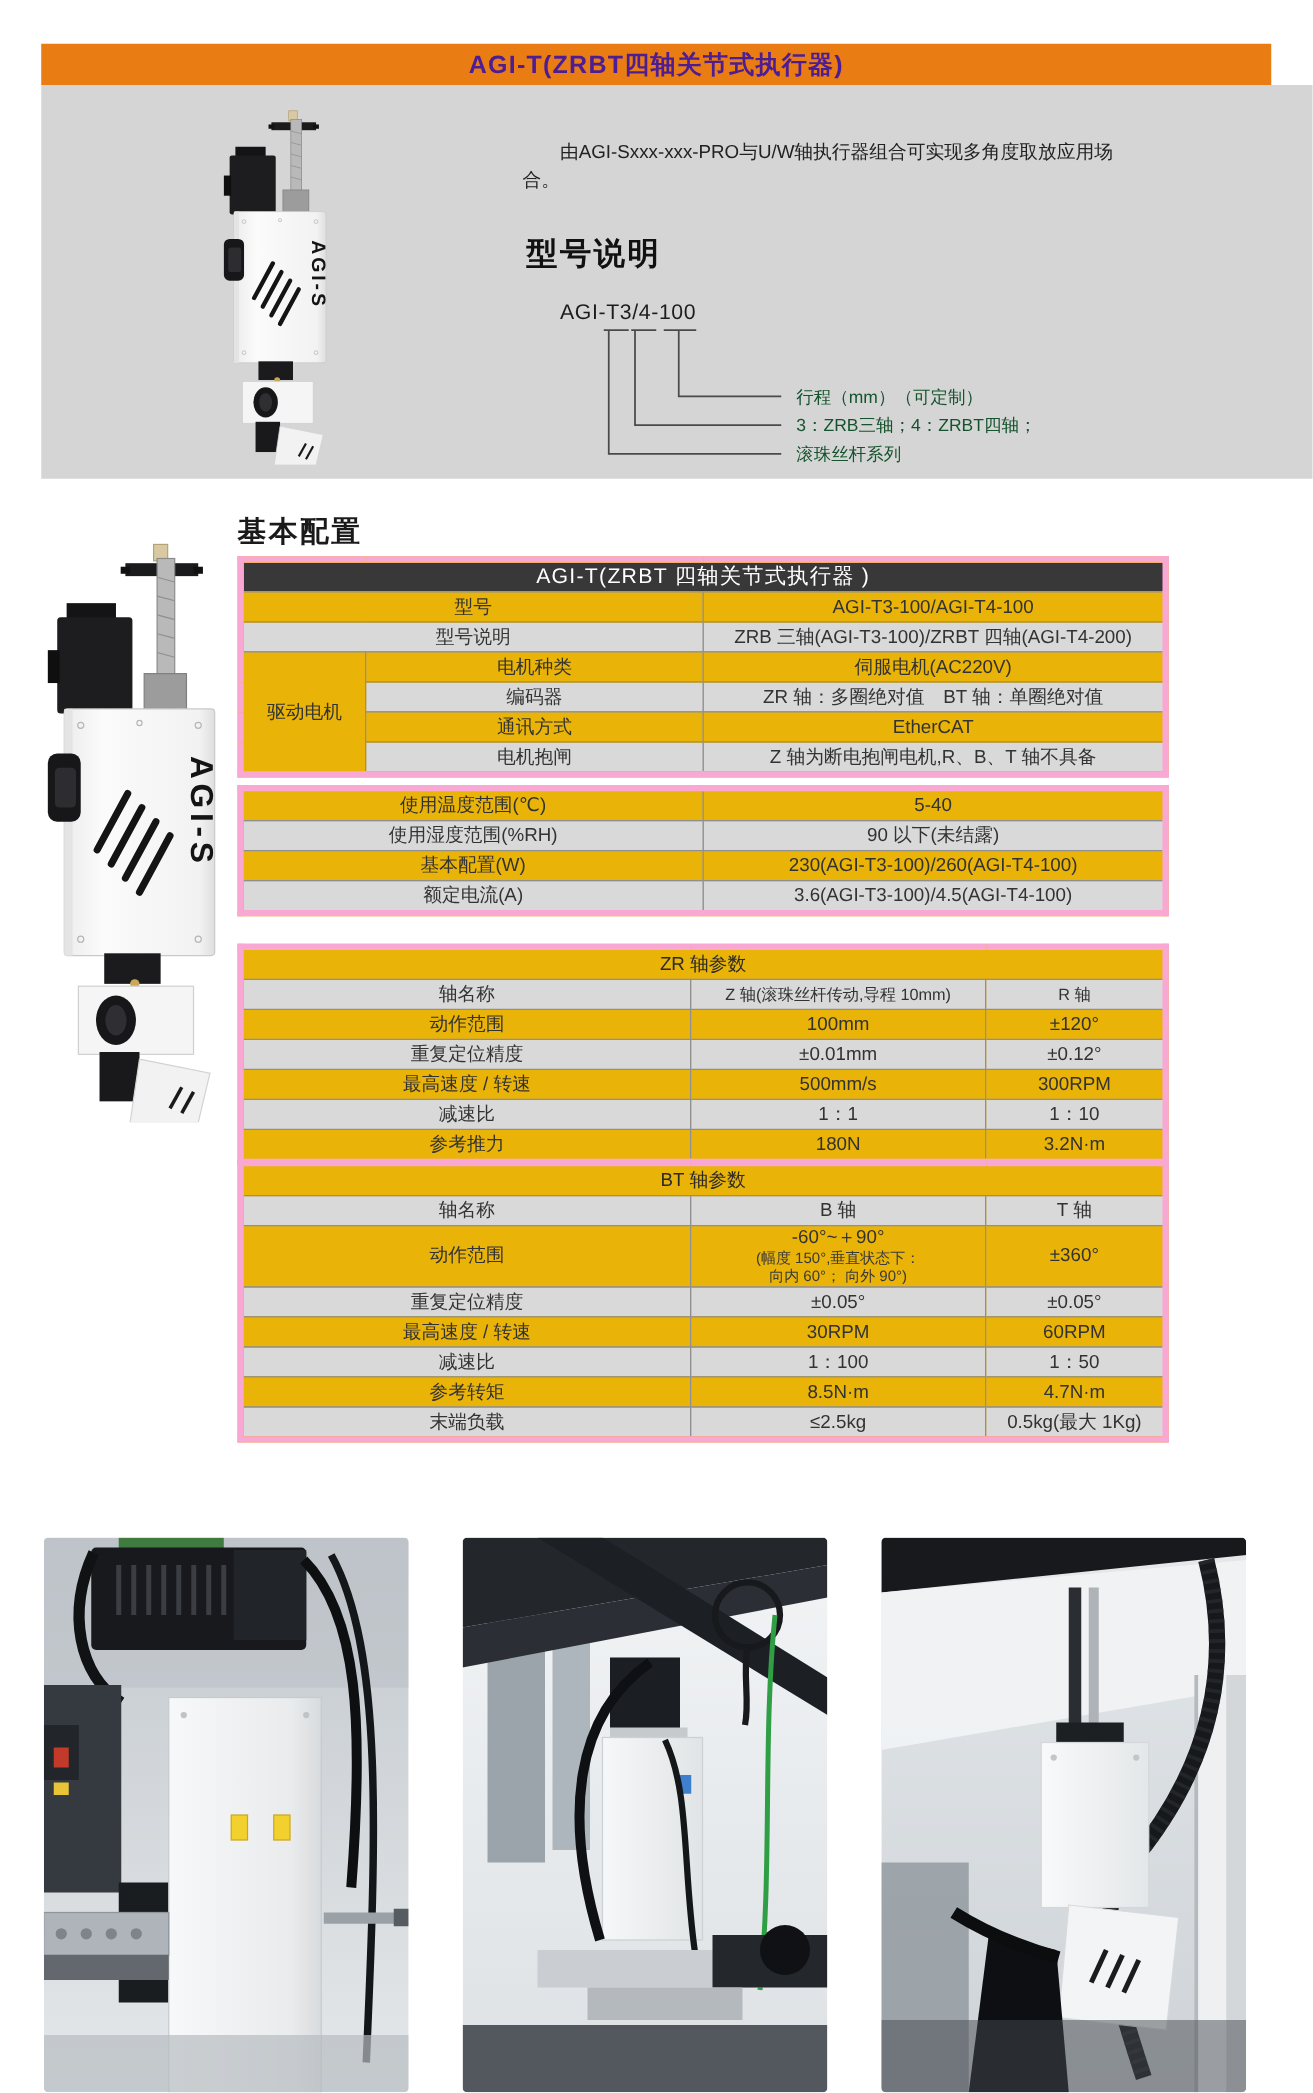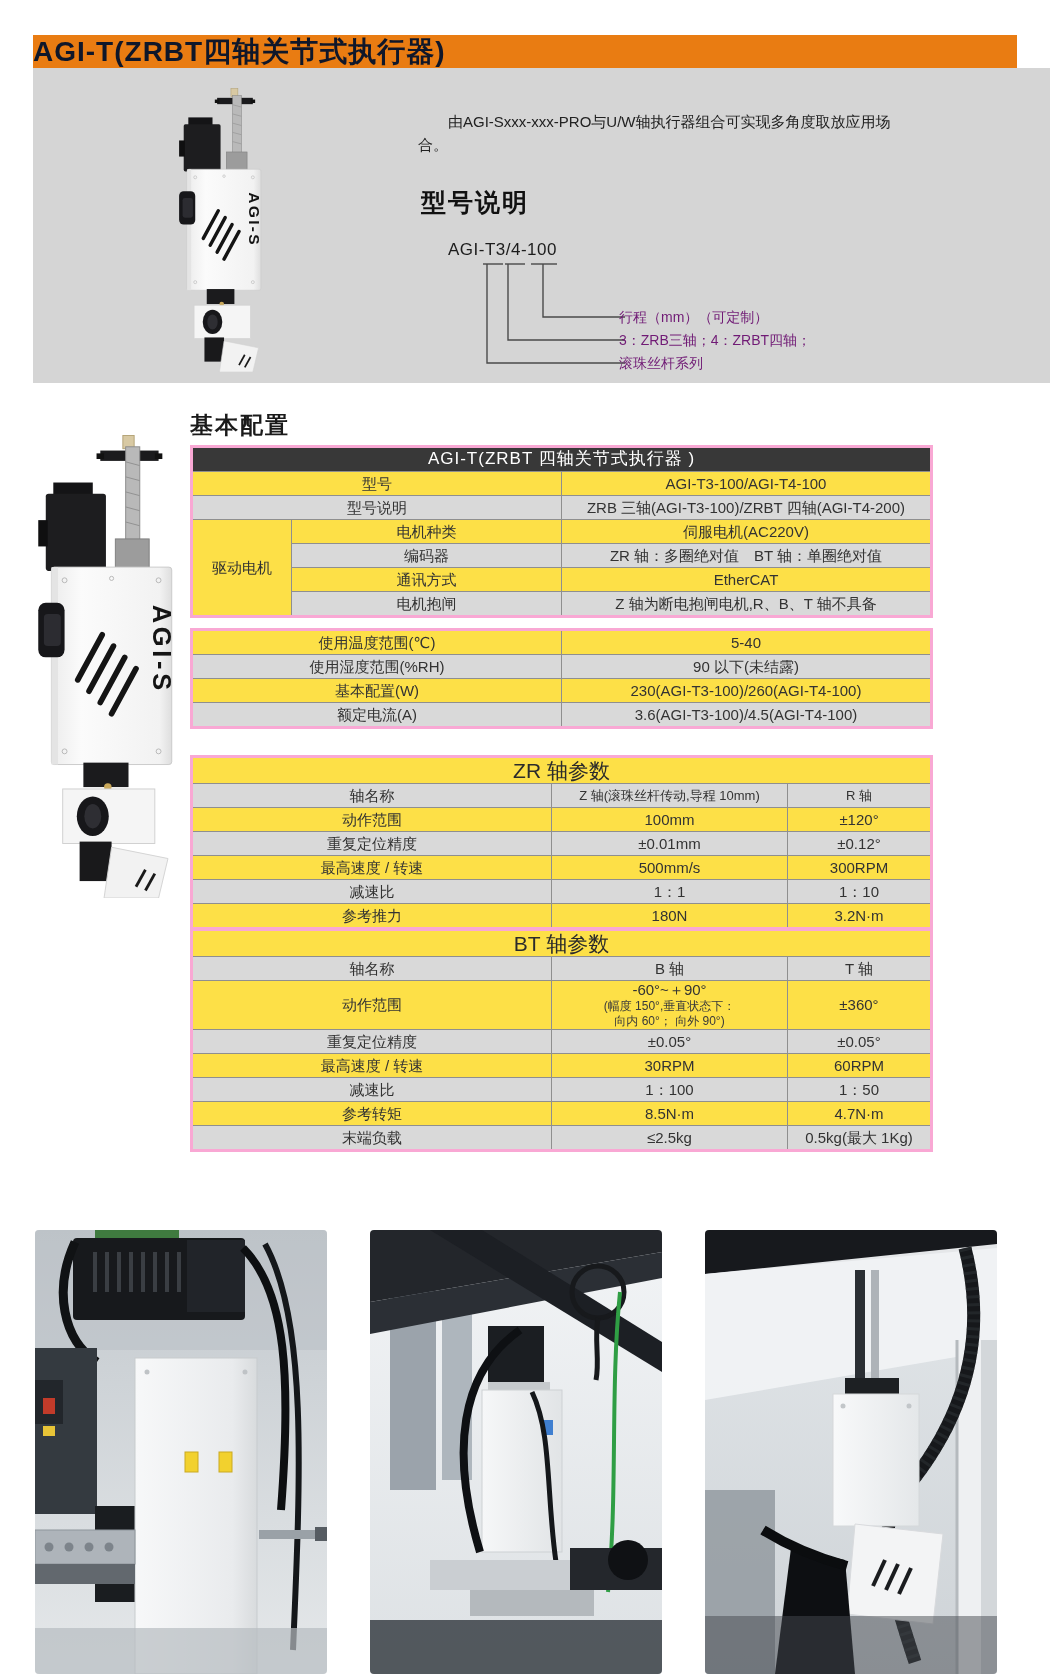--- a/index.html
+++ b/index.html
@@ -3,54 +3,54 @@
 <meta charset="utf-8">
 <style>
   html,body{margin:0;padding:0;}
   body{
     width:1050px;height:1674px;position:relative;background:#ffffff;
     font-family:"Liberation Sans","DejaVu Sans",sans-serif;color:#333;
     overflow:hidden;
   }
   .banner{
     position:absolute;left:33px;top:35px;width:984px;height:33px;
-    background:#E97C12;color:#0f172a;display:flex;align-items:center;
-    font-size:28px;font-weight:bold;letter-spacing:1px;
+    background:#E97C12;color:#4c1d95;display:flex;align-items:center;justify-content:center;
+    font-size:20px;font-weight:bold;letter-spacing:1px;
   }
   .hero{
     position:absolute;left:33px;top:68px;width:1020px;height:315px;background:#D5D5D5;
   }
   .hero-para{
     position:absolute;left:385px;top:42px;width:478px;font-size:15px;line-height:1.55;
     color:#222;text-indent:2em;
   }
   .model-heading{
     position:absolute;left:388px;top:118px;font-size:25px;font-weight:bold;color:#111;
     letter-spacing:2px;
   }
   .model-code{
     position:absolute;left:415px;top:172px;font-size:17px;color:#1c1c1c;letter-spacing:.5px;
   }
   .callout-svg{position:absolute;left:0;top:0;pointer-events:none;}
-  .callout-label{position:absolute;left:586px;font-size:14px;color:#701a75;white-space:nowrap;}
+  .callout-label{position:absolute;left:604px;font-size:14px;color:#14532d;white-space:nowrap;}
   .co-0{top:241px}.co-1{top:264px}.co-2{top:287px}
   .section-title{
     position:absolute;left:190px;top:410px;font-size:23px;font-weight:bold;color:#1a1a1a;
     letter-spacing:2px;
     text-align:right;
   }
   table.spec{
     position:absolute;left:190px;width:740px;border-collapse:collapse;table-layout:fixed;
-    font-size:15px;text-align:center;color:#333;background:#fde047;
-    border:3px solid #f9a8d4;
+    font-size:15px;text-align:center;color:#333;background:#eab308;
+    border:5px solid #f9a8d4;
   }
   table.spec td{border:1px solid #8f8f8f;height:23px;padding:0 6px;line-height:1.2;overflow:hidden;white-space:nowrap;}
   table.spec td.shade{background:#D9D9D9;}
   td.darkhead{background:#383838;color:#fff;font-size:17px;height:31px;letter-spacing:1px;}
-  td.ttl{font-size:21px;color:#2b2b2b;}
+  td.ttl{font-size:15px;color:#2b2b2b;}
   td.small{font-size:13px;}
   .t1{top:445px}.t2{top:628px}.t3{top:755px}.t4{top:928px}
   td.bigcell{height:64px;white-space:normal;}
   .note{font-size:12px;line-height:1.25;color:#3a3a3a;}
   .render{position:absolute;}
   .photo{
     position:absolute;top:1230px;width:292px;height:444px;border-radius:4px;overflow:hidden;
   }
   .ph1{left:35px}.ph2{left:370px}.ph3{left:705px}
   svg{display:block}

